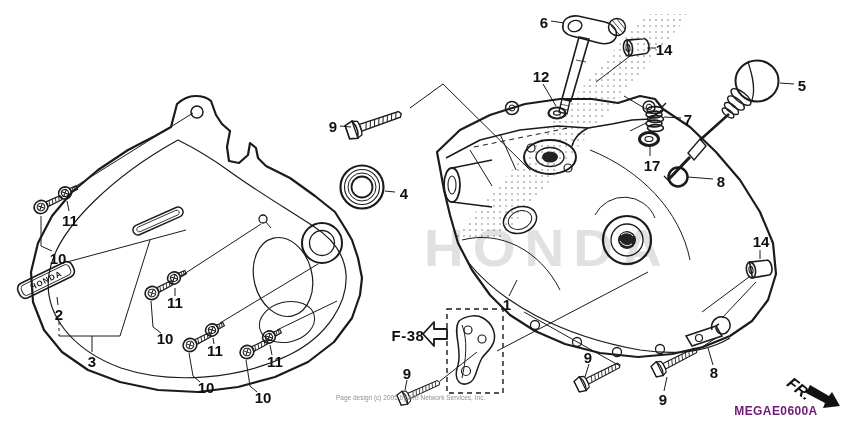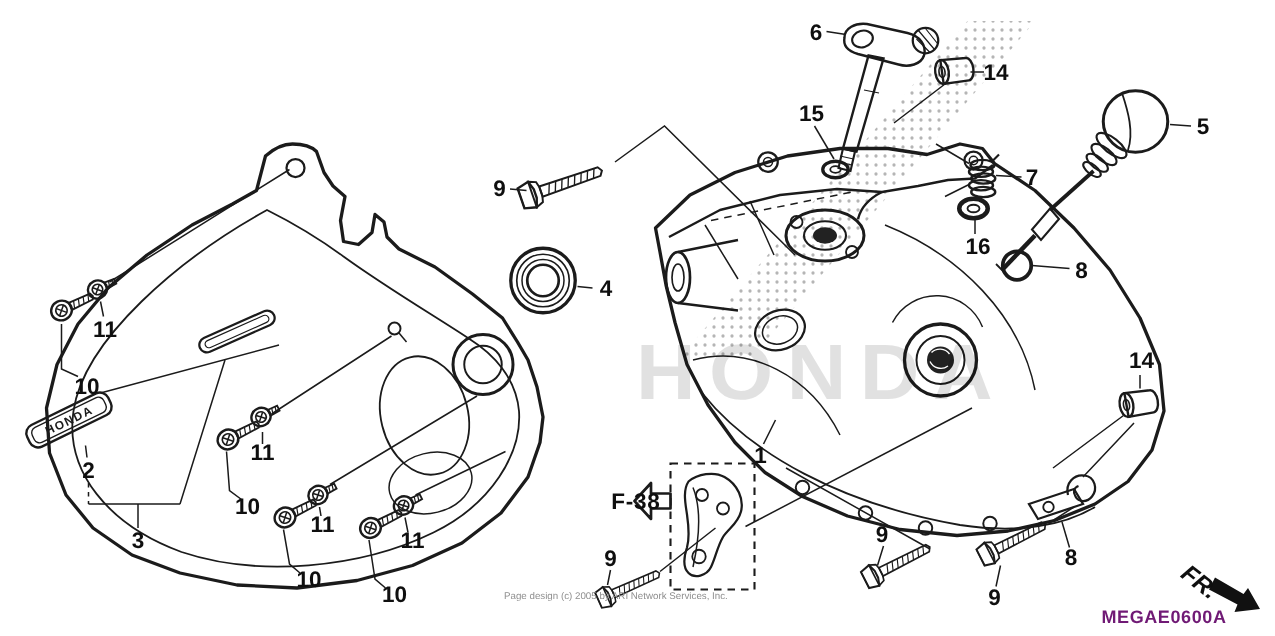--- a/index.html
+++ b/index.html
@@ -233,40 +233,40 @@
 
   <polygon points="806,393 825,403 823,408 840,406 832,392 829,396 810,385" fill="#111"></polygon>
 </svg>
 
 <div class="brandmark">HONDA</div>
 
 <div class="co" style="left:333px;top:126px">9</div>
 <div class="co" style="left:404px;top:193px">4</div>
 <div class="co" style="left:544px;top:22px">6</div>
 <div class="co" style="left:664px;top:49px">14</div>
-<div class="co" style="left:541px;top:76px">15</div>
+<div class="co" style="left:541px;top:76px">12</div>
 <div class="co" style="left:802px;top:85px">5</div>
 <div class="co" style="left:688px;top:119px">7</div>
-<div class="co" style="left:652px;top:165px">16</div>
+<div class="co" style="left:652px;top:165px">17</div>
 <div class="co" style="left:721px;top:181px">8</div>
 <div class="co" style="left:761px;top:241px">14</div>
 <div class="co" style="left:507px;top:304px">1</div>
 <div class="co" style="left:588px;top:357px">9</div>
 <div class="co" style="left:714px;top:372px">8</div>
 <div class="co" style="left:663px;top:399px">9</div>
 <div class="co" style="left:407px;top:373px">9</div>
 <div class="co" style="left:70px;top:220px">11</div>
 <div class="co" style="left:58px;top:258px">10</div>
 <div class="co" style="left:59px;top:314px">2</div>
 <div class="co" style="left:92px;top:361px">3</div>
 <div class="co" style="left:175px;top:302px">11</div>
 <div class="co" style="left:165px;top:338px">10</div>
 <div class="co" style="left:215px;top:350px">11</div>
 <div class="co" style="left:206px;top:387px">10</div>
 <div class="co" style="left:275px;top:361px">11</div>
 <div class="co" style="left:263px;top:397px">10</div>
 
-<div class="co ref" style="left:424px;top:335px">F-38</div>
+<div class="co ref" style="left:408px;top:335px">F-38</div>
 <div class="co fr" style="left:799px;top:389px">FR.</div>
 <div class="co code" style="left:776px;top:411px">MEGAE0600A</div>
 <div class="ari" style="left:336px;top:394px">Page design (c) 2005 by ARI Network Services, Inc.</div>
 
 </div>
 
 </body></html>

